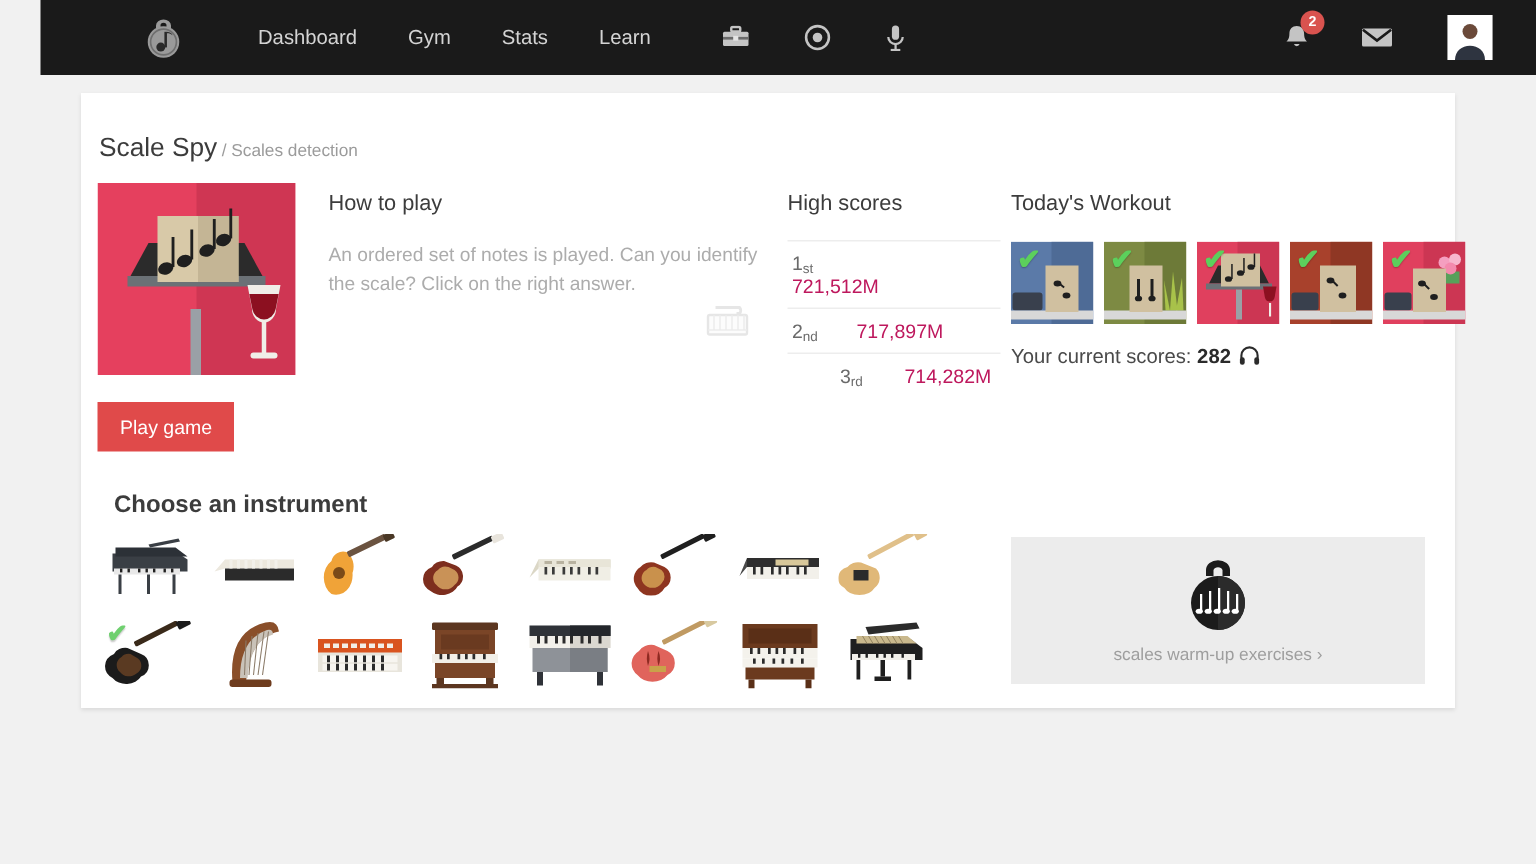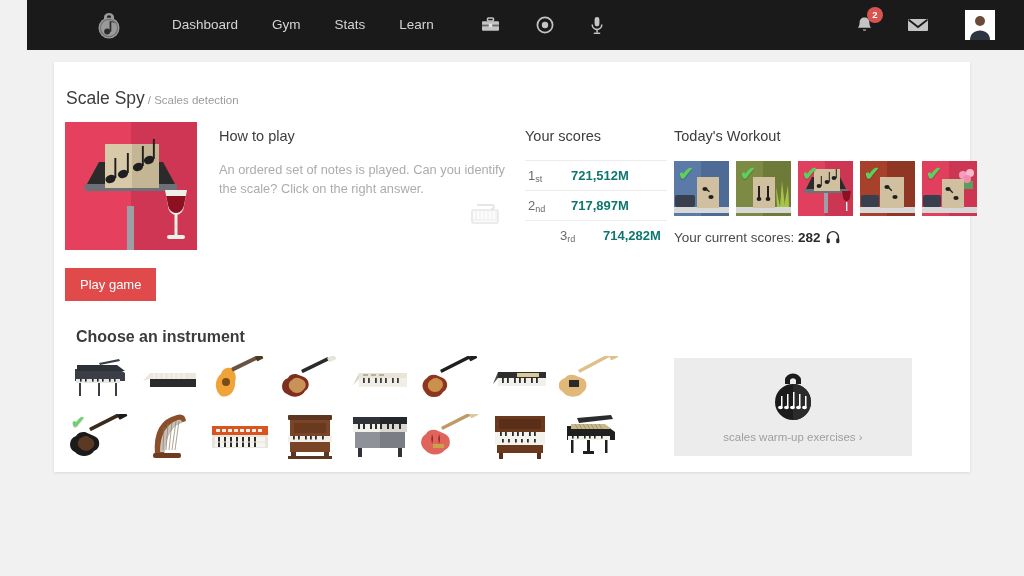--- a/index.html
+++ b/index.html
@@ -76,24 +76,24 @@
   .kbd-icon { position: absolute; left: 416px; top: 138px; opacity: .55; }
 
   
   .scores { position: absolute; left: 471px; top: 66px; width: 142px; }
   .score-row {
     display: flex; align-items: baseline;
     padding: 7px 0 7px 3px;
     border-bottom: 1px solid #ededed;
     font-size: 13px; color: #4a4a4a;
   }
-  .score-row:first-of-type { border-top: 1px solid #ededed; }
+  .score-row:first-of-type { border-top: 1px solid #ededed; flex-direction: column; }
   .rank { width: 43px; color: #6a6a6a; }
   .rank sup { font-size: 9px; vertical-align: baseline; position: relative; top: 2px; }
-  .score-val { font-weight: 700; color: #0f766e; }
+  .score-val { font-weight: 400; color: #be185d; }
 
   
   .workout { position: absolute; left: 620px; top: 66px; }
   .wk-thumbs { display: flex; gap: 7px; margin-top: 17px; }
   .wk-thumb { position: relative; width: 55px; height: 55px; overflow: hidden; }
   .wk-check {
     position: absolute; left: 4px; top: 3px; z-index: 3;
     font-size: 19px; color: #5cd05c; font-weight: bold;
     text-shadow: 0 1px 1px rgba(0,0,0,.25); line-height: 1;
   }
@@ -123,21 +123,21 @@
   }
   .instr-check {
     position: absolute; left: 6px; top: 2px; z-index: 3;
     font-size: 17px; color: #6fd06f; font-weight: bold; line-height: 1;
     text-shadow: 0 1px 1px rgba(0,0,0,.2);
   }
 
   
   .warmup {
     position: absolute; left: 620px; top: 296px;
-    width: 238px; height: 98px; background: #ececec;
+    width: 276px; height: 98px; background: #ececec;
     display: flex; flex-direction: column;
     align-items: center; justify-content: center; cursor: pointer; text-align: center;
   }
   .warmup-label { margin-top: 7px; font-size: 11.5px; color: #9e9e9e; }
 </style>
 </head>
 <body>
 
 <div class="navbar">
 
@@ -259,21 +259,21 @@
         <line x1="14" y1="10" x2="14" y2="20"></line>
           <line x1="18" y1="10" x2="18" y2="20"></line>
         <line x1="22" y1="10" x2="22" y2="20"></line>
           <line x1="26" y1="10" x2="26" y2="20"></line>
         <line x1="2" y1="20" x2="28" y2="20"></line>
       </g>
     </svg>
   </div>
 
   <div class="scores">
-    <div class="sec-title">Your scores</div>
+    <div class="sec-title">High scores</div>
     <div style="margin-top:16px;">
       <div class="score-row">
         <span class="rank"><span>1</span><sup>st</sup></span>
         <span class="score-val">721,512M</span>
       </div>
       <div class="score-row">
         <span class="rank"><span>2</span><sup>nd</sup></span>
         <span class="score-val">717,897M</span>
       </div>
       <div class="score-row" style="border-bottom:none;margin-left:32px;">

